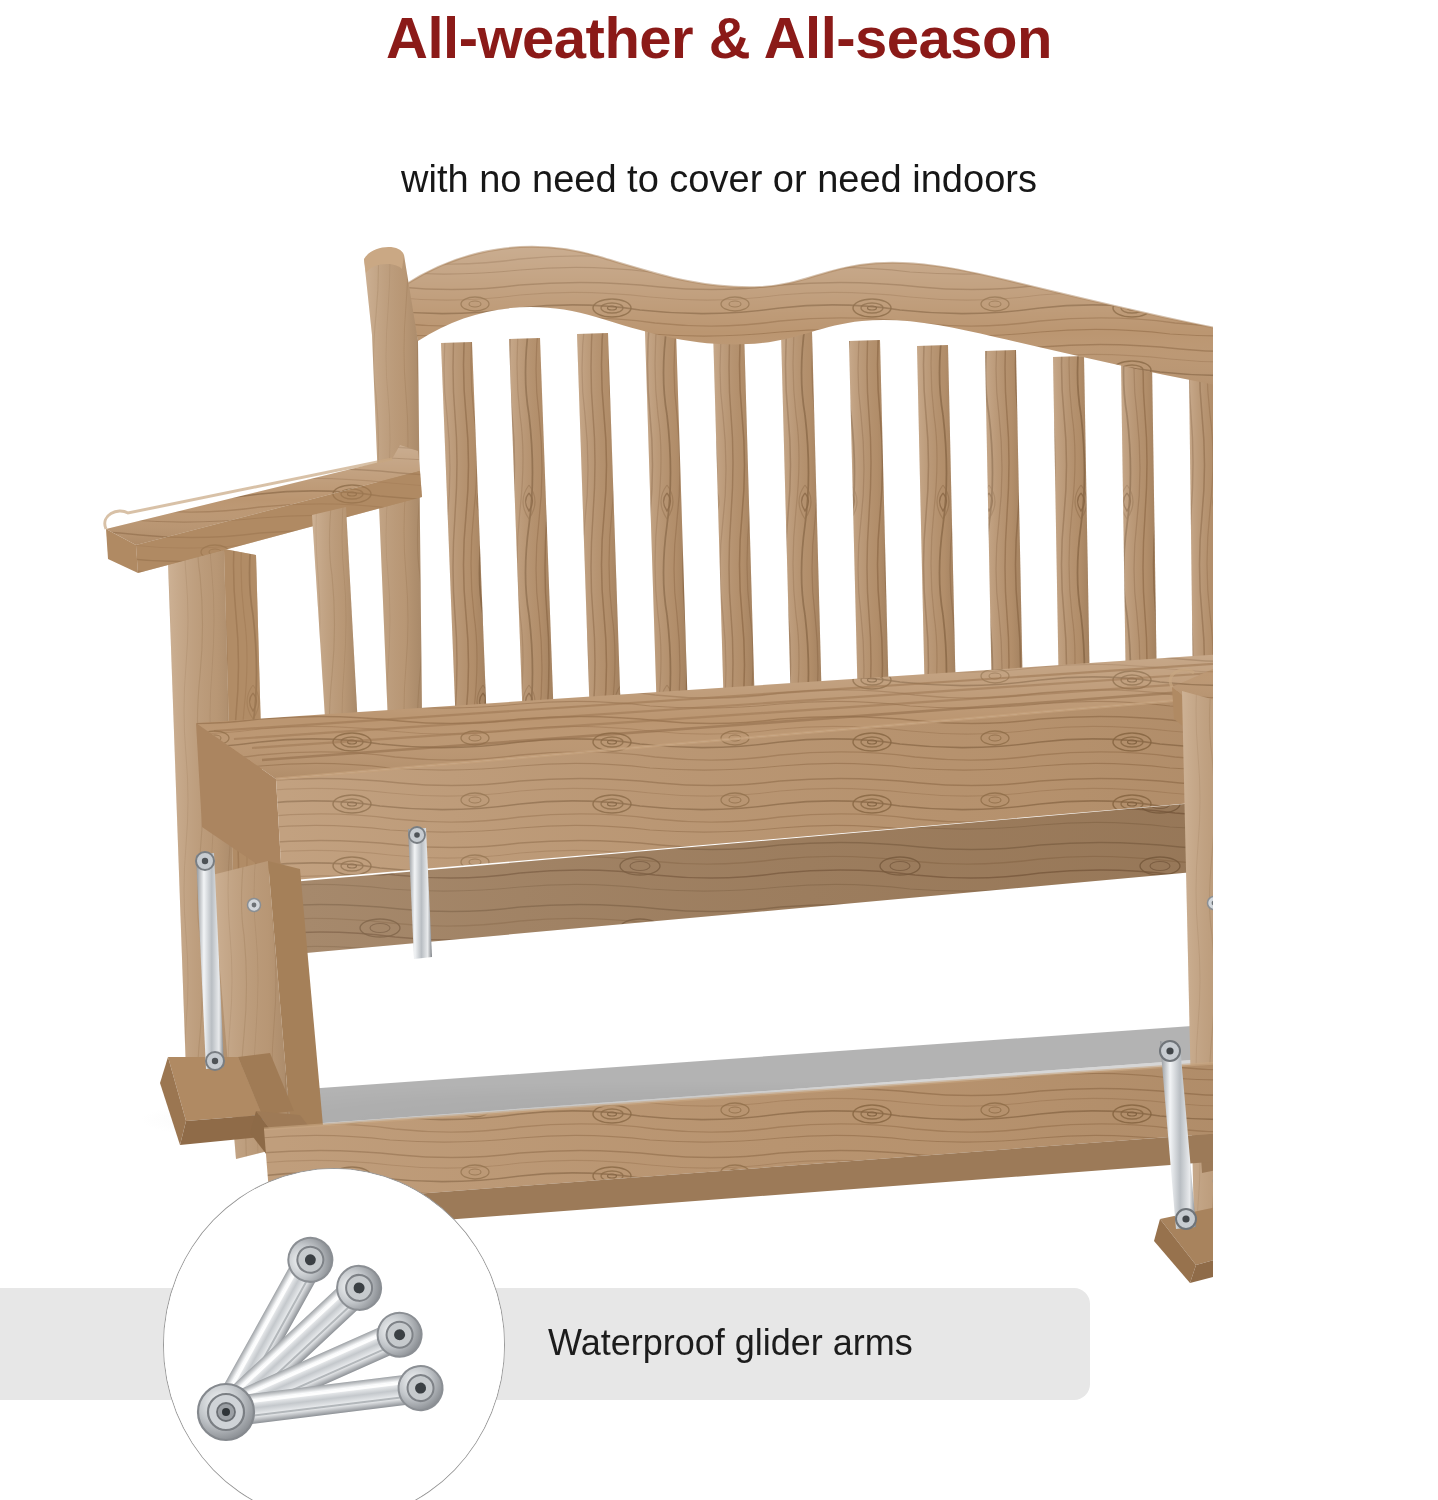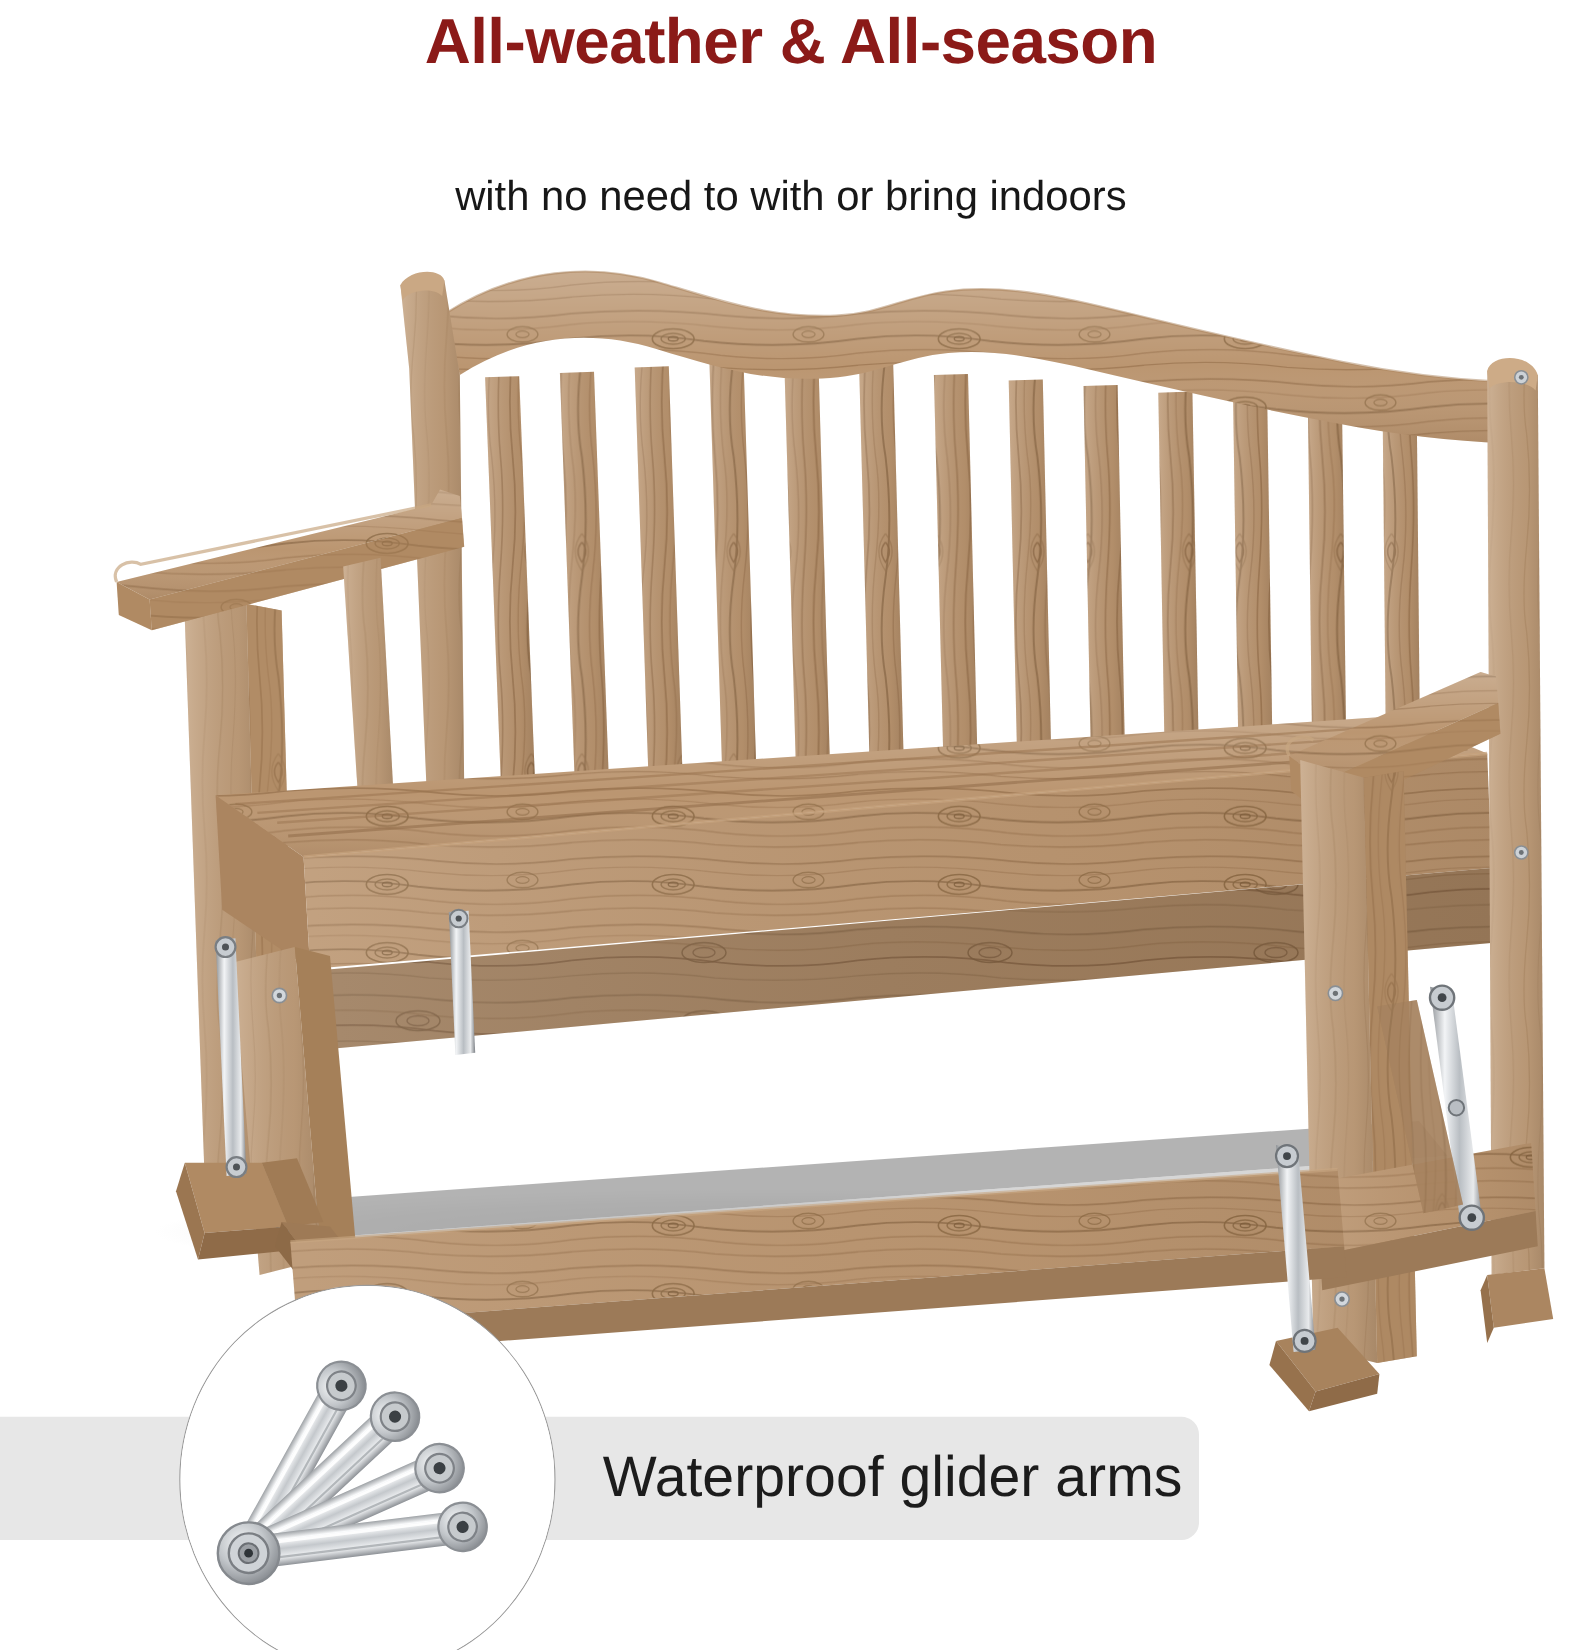--- a/index.html
+++ b/index.html
@@ -3,21 +3,21 @@
 <meta charset="utf-8">
 <style>
   html,body{margin:0;padding:0;}
   body{
     width:1438px;height:1500px;
     background:#ffffff;
     font-family:"Liberation Sans", sans-serif;
     overflow:hidden;
     position:relative;
   }
-  #stage{position:absolute;inset:0;width:1438px;height:1500px;overflow:hidden;background:#fff;}
+  #stage{position:absolute;inset:0;width:1213px;height:1500px;overflow:hidden;background:#fff;}
 
   
   .headline{
     position:absolute;top:4px;left:0;width:1438px;
     text-align:center;
     font-size:58px;font-weight:bold;
     letter-spacing:-0.5px;
     color:#8B1A18;
     white-space:nowrap;
   }
@@ -40,21 +40,21 @@
   .caption-bar{
     position:absolute;left:0;top:1288px;
     width:1090px;height:112px;
     background:#e7e7e7;
     border-radius:0 16px 16px 0;
   }
   .caption-text{
     position:absolute;left:548px;top:1305px;
     width:620px;height:76px;
     display:flex;align-items:center;
-    font-size:52px;font-weight:400;color:#1c1c1c;
+    font-size:36px;font-weight:400;color:#1c1c1c;
     white-space:nowrap;
     text-align:right;
   }
   .inset-circle{
     position:absolute;left:163px;top:1168px;
     width:340px;height:352px;
     background:#ffffff;
     border:1px solid #9a9a9a;
     border-radius:50%;
     overflow:hidden;
@@ -62,21 +62,21 @@
   .inset-circle svg{display:block;width:340px;height:352px;}
 </style>
 </head>
 <body>
 
 <div id="stage">
 
   <div class="headline">All-weather &amp; All-season</div>
 
 
-  <div class="subline l2">with no need to with or bring indoors</div>
+  <div class="subline l2">with no need to cover or need indoors</div>
 
   <div id="bench">
     <svg viewBox="0 0 1438 1090" xmlns="http://www.w3.org/2000/svg">
       <defs>
 
         <pattern id="grainV" width="46" height="200" patternUnits="userSpaceOnUse">
           <rect width="46" height="200" fill="#bb9671"></rect>
           <path d="M6 0 Q11 50 6 100 Q1 150 6 200" stroke="#9a7450" stroke-width="1.6" fill="none" opacity=".85"></path>
           <path d="M14 0 Q20 40 14 95 Q8 150 14 200" stroke="#a37c57" stroke-width="1.3" fill="none" opacity=".7"></path>
           <path d="M23 0 Q30 60 23 110 Q16 160 23 200" stroke="#8f6b48" stroke-width="1.8" fill="none" opacity=".8"></path>

